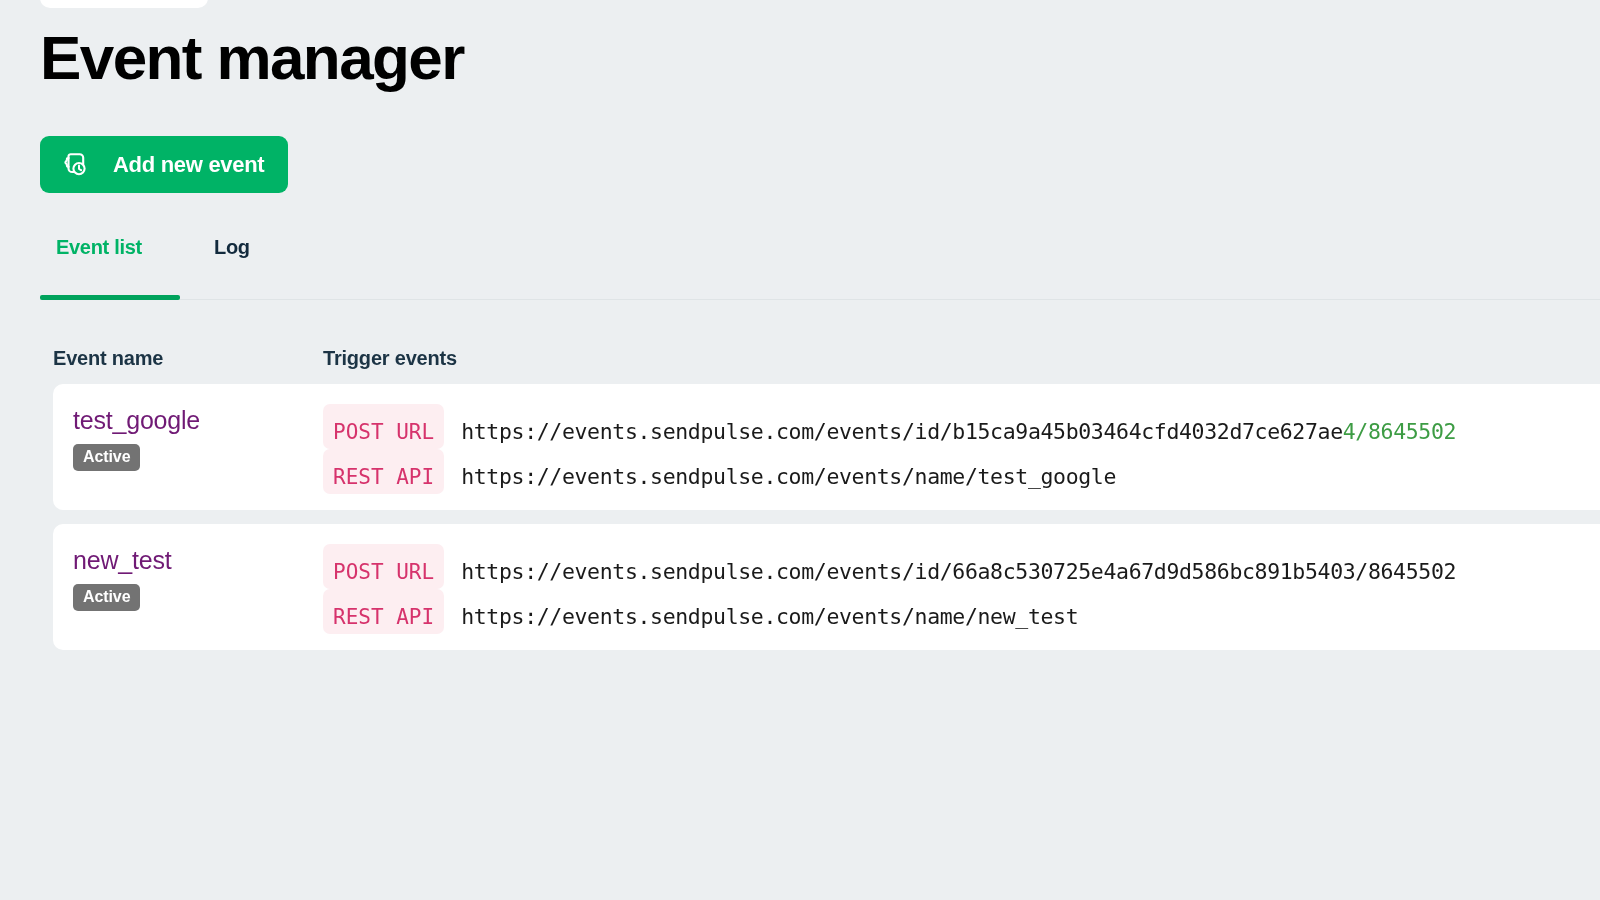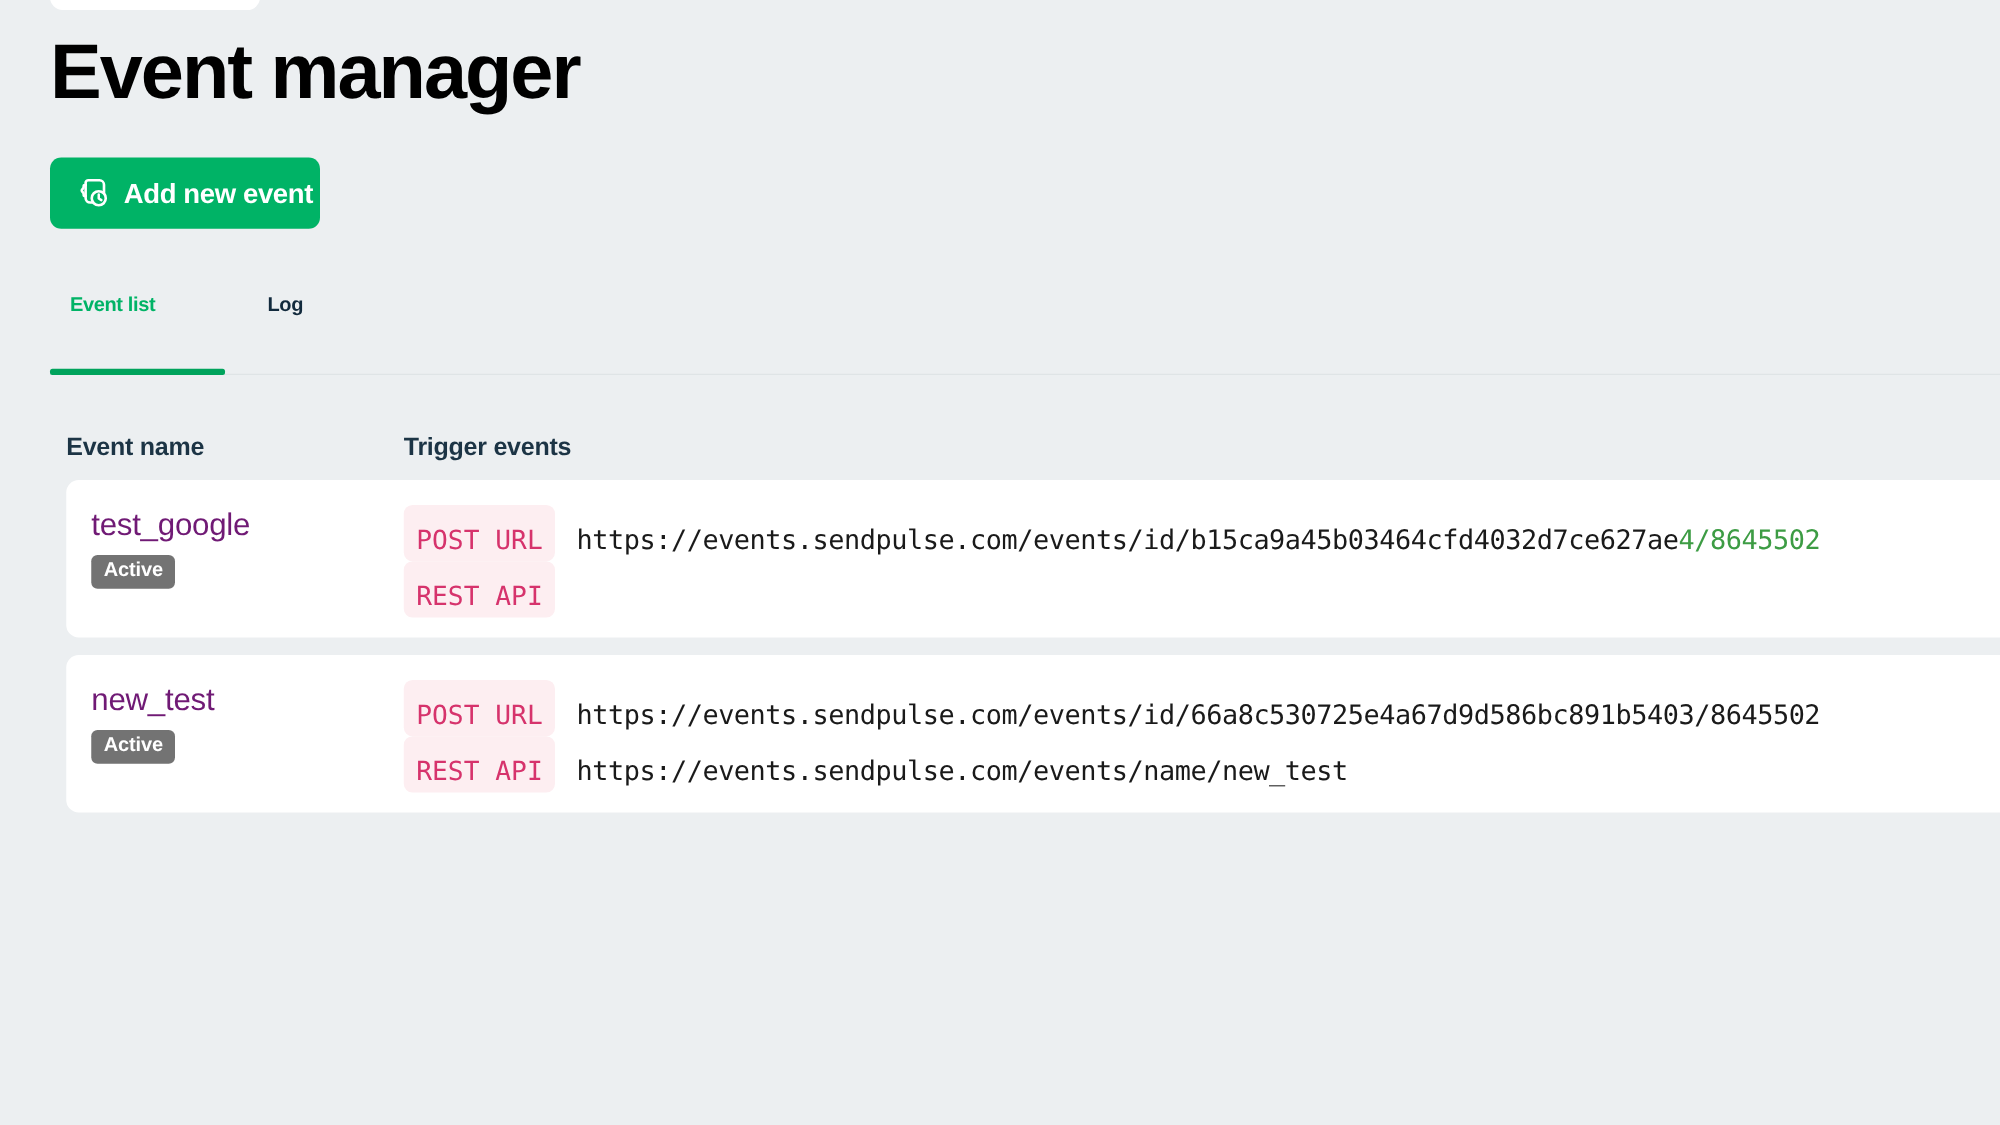--- a/index.html
+++ b/index.html
@@ -46,26 +46,26 @@
     line-height: 72px;
     font-weight: 700;
     letter-spacing: -1.6px;
     color: #000000;
   }
 
   
   .add-btn {
     position: absolute;
     left: 40px;
-    top: 126px;
+    top: 136px;
     height: 57px;
     display: flex;
     align-items: center;
-    gap: 11px;
-    padding: 0 6px 0 22px;
+    gap: 25px;
+    padding: 0 24px 0 22px;
     background: #00b366;
     border: none;
     border-radius: 9px;
     cursor: pointer;
     box-shadow: none;
   }
   .add-btn .btn-label {
     color: #ffffff;
     font-size: 22px;
     font-weight: 700;
@@ -96,21 +96,21 @@
     height: 1px;
     background: #dfe4e6;
   }
   .tab {
     position: absolute;
     top: 0;
     height: 66px;
     display: flex;
     align-items: flex-start;
     padding-top: 4px;
-    font-size: 16px;
+    font-size: 20px;
     font-weight: 700;
     letter-spacing: -0.3px;
     background: none;
     border: none;
     cursor: pointer;
     font-family: "Liberation Sans", sans-serif;
   }
   .tab-0 { left: 10px; }
   .tab-1 { left: 168px; }
   .tab.active { color: #00b366; }
@@ -264,20 +264,21 @@
         <a class="event-link" href="#">test_google</a>
         <span class="badge-active">Active</span>
       </div>
       <div class="cell-trigger">
         <div class="trigger-line">
           <span class="method-pill">POST URL</span>
           <span class="url"><span>https://events.sendpulse.com/events/id/b15ca9a45b03464cfd4032d7ce627ae</span><span class="tail-green">4/8645502</span></span>
         </div>
         <div class="trigger-line">
           <span class="method-pill">REST API</span>
+          <span class="url"><span>https://events.sendpulse.com/events/name/test_google</span><span class="tail-green"></span></span>
         </div>
       </div>
     </div>
 
     <div class="row">
       <div class="cell-name">
         <a class="event-link" href="#">new_test</a>
         <span class="badge-active">Active</span>
       </div>
       <div class="cell-trigger">

